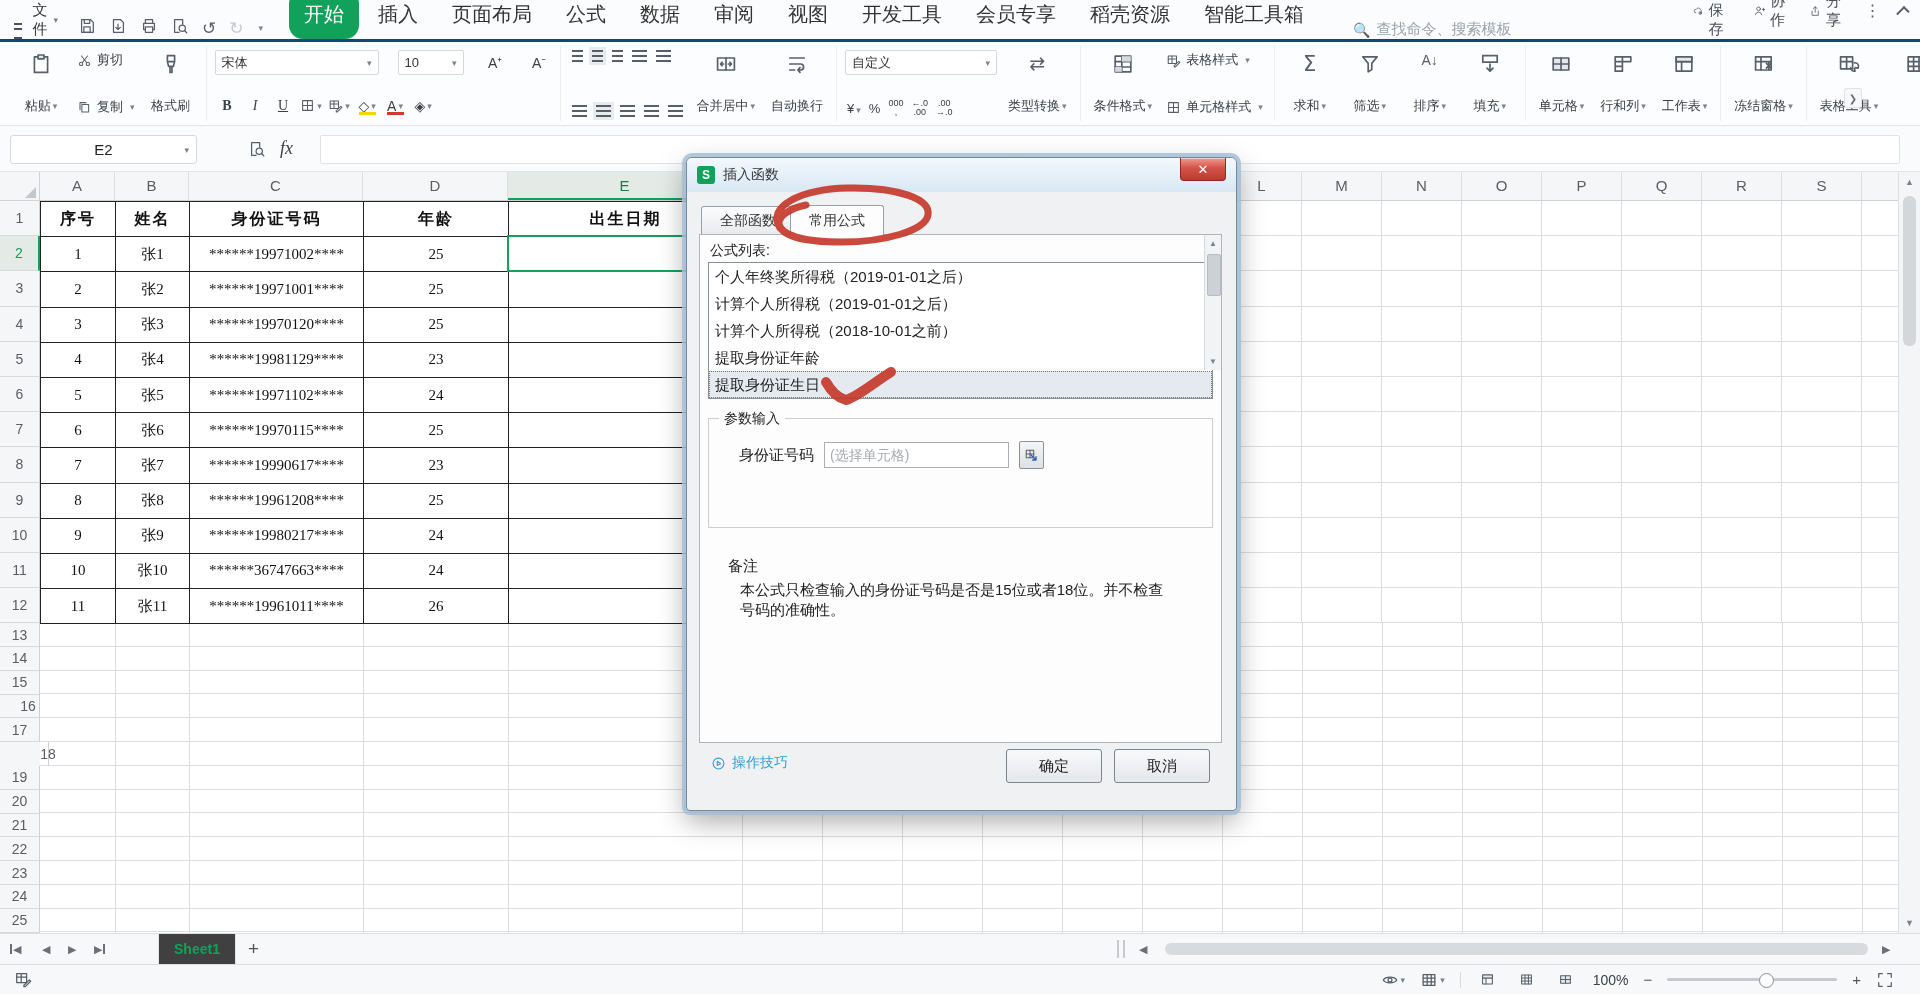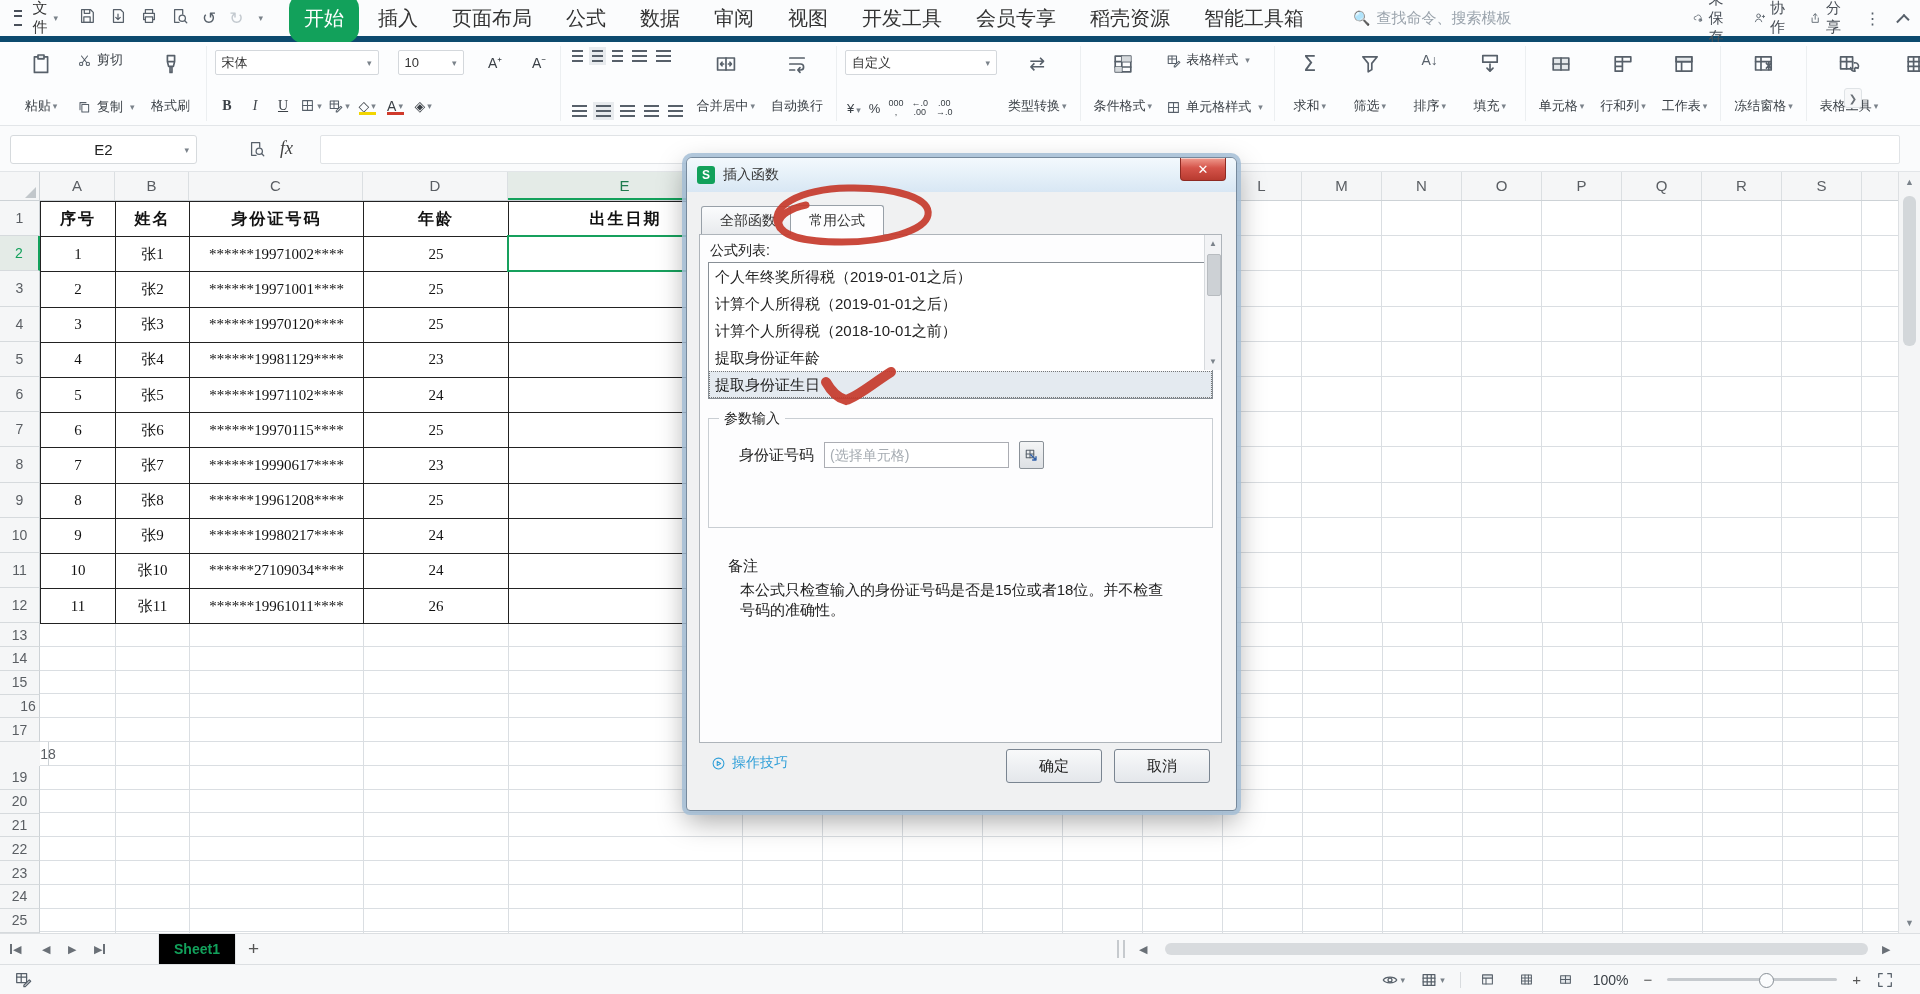--- a/index.html
+++ b/index.html
@@ -5,22 +5,22 @@
   html,body{margin:0;padding:0}
   body{width:1920px;height:994px;position:relative;overflow:hidden;background:#fff;
        font-family:"Liberation Sans",sans-serif;color:#3b4147;-webkit-font-smoothing:antialiased}
   .abs{position:absolute}
   svg.ic{width:18px;height:18px;stroke:#57606a;fill:none;stroke-width:1.4;stroke-linecap:round;stroke-linejoin:round}
   svg.ic.sm{width:15px;height:15px}
   svg.ic.lg{width:24px;height:24px}
   .cr{font-size:9px;color:#7a828a;margin-left:2px}
 
   
-  #menubar{left:0;top:0;width:1920px;height:42px;background:#fbfcfd;border-bottom:6px solid #0c4a6e;
-           display:flex;align-items:center;padding:0 14px;box-sizing:border-box;gap:10px}
+  #menubar{left:0;top:0;width:1920px;height:42px;background:#fbfcfd;border-bottom:3px solid #0c4a6e;
+           display:flex;align-items:flex-end;padding:0 14px;box-sizing:border-box;gap:10px}
   .burger{width:18px;height:12px;border-top:2px solid #49505a;border-bottom:2px solid #49505a;position:relative}
   .burger:before{content:"";position:absolute;left:0;top:3px;width:100%;height:2px;background:#49505a}
   .filelbl{font-size:15px;color:#333;display:flex;align-items:center;gap:4px}
   .qicons{display:flex;align-items:center;gap:13px;margin-left:10px}
   .uglyph{font-size:17px;color:#57606a}
   .uglyph.dis{color:#c3c9cf}
   #menu-tabs{display:flex;align-items:center;gap:4px;margin-left:16px}
   .menu-tab{font-size:20px;color:#333;padding:11px 15px;border-radius:14px;white-space:nowrap;cursor:default}
   .menu-tab.active{background:#12a15b;color:#fff}
   #searchbox{display:flex;align-items:center;gap:6px;color:#9aa3ac;font-size:15px;margin-left:24px;min-width:330px}
@@ -88,21 +88,21 @@
   #sel-e2{left:507px;top:235px;width:236px;height:37px;border:2px solid #17a05d;box-sizing:border-box}
   #vscroll{left:1898px;top:172px;width:22px;height:761px;background:#f4f5f6;border-left:1px solid #dde0e3;box-sizing:border-box}
   .sbtn{position:absolute;left:0;width:21px;height:20px;display:flex;align-items:center;justify-content:center;
         color:#7a828a;font-size:9px}
   #vthumb{position:absolute;left:4px;top:24px;width:13px;height:150px;background:#d3d7da;border-radius:6px}
 
   
   #tabbar{left:0;top:933px;width:1920px;height:31px;background:#f7f8f9;border-top:1px solid #dcdfe2;box-sizing:border-box}
   .navg{position:absolute;top:0;height:30px;display:flex;align-items:center;color:#6a7077;font-size:11px;gap:1px}
   .vbar{width:2px;height:10px;background:#6a7077}
-  #sheettab{left:158px;top:0;width:76px;height:30px;background:#000000;border-left:1px solid #e2e5e8;border-right:1px solid #e2e5e8;
+  #sheettab{left:158px;top:0;width:76px;height:30px;background:#404040;border-left:1px solid #e2e5e8;border-right:1px solid #e2e5e8;
             display:flex;align-items:center;justify-content:center;font-size:14px;font-weight:bold;color:#12a15b}
   #addsheet{left:248px;top:0;height:30px;display:flex;align-items:center;font-size:19px;color:#555}
   #tb-split{left:1117px;top:6px;width:4px;height:18px;border-left:2px solid #c6cace;border-right:2px solid #c6cace}
   #hthumb{left:1165px;top:9px;width:703px;height:12px;background:#d8dbde;border-radius:6px}
 
   
   #statusbar{left:0;top:964px;width:1920px;height:30px;background:#f7f8f9;border-top:1px solid #dcdfe2;box-sizing:border-box}
   #sb-right{position:absolute;right:26px;top:0;height:29px;display:flex;align-items:center;gap:15px}
   .sb-sep{width:1px;height:16px;background:#d8dbde}
   .viewbtn{width:24px;height:21px;display:flex;align-items:center;justify-content:center;border-radius:3px}
@@ -704,21 +704,21 @@
     <div class="tc">******19961208****</div>
     <div class="tc">25</div>
     <div class="tc"></div>
     <div class="tc">9</div>
     <div class="tc">张9</div>
     <div class="tc">******19980217****</div>
     <div class="tc">24</div>
     <div class="tc"></div>
     <div class="tc">10</div>
     <div class="tc">张10</div>
-    <div class="tc">******27109034****</div>
+    <div class="tc">******36747663****</div>
     <div class="tc">24</div>
     <div class="tc"></div>
     <div class="tc">11</div>
     <div class="tc">张11</div>
     <div class="tc">******19961011****</div>
     <div class="tc">26</div>
     <div class="tc"></div>
   </div>
 <div id="sel-e2" class="abs"></div>
 

